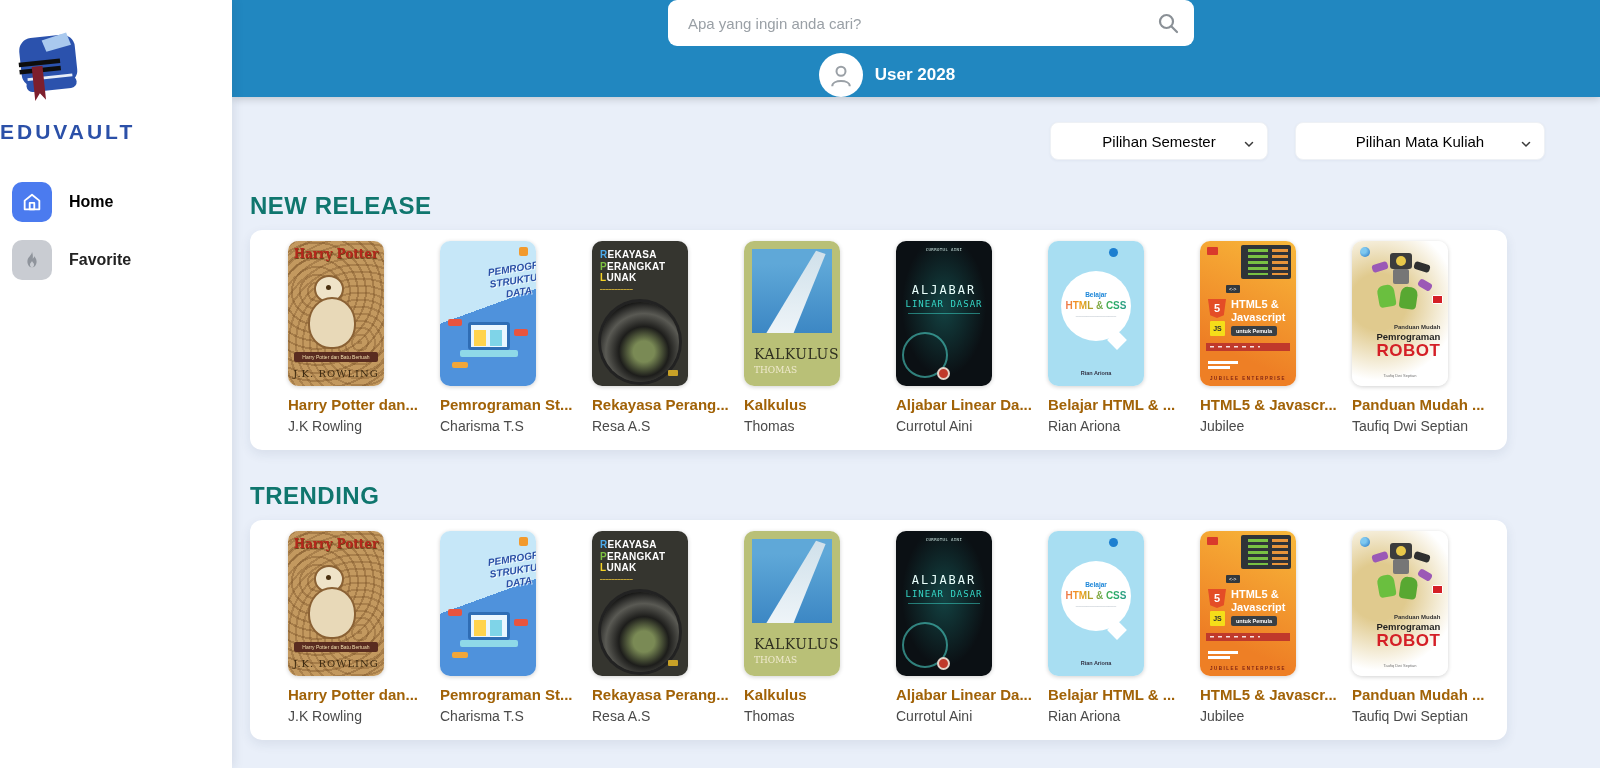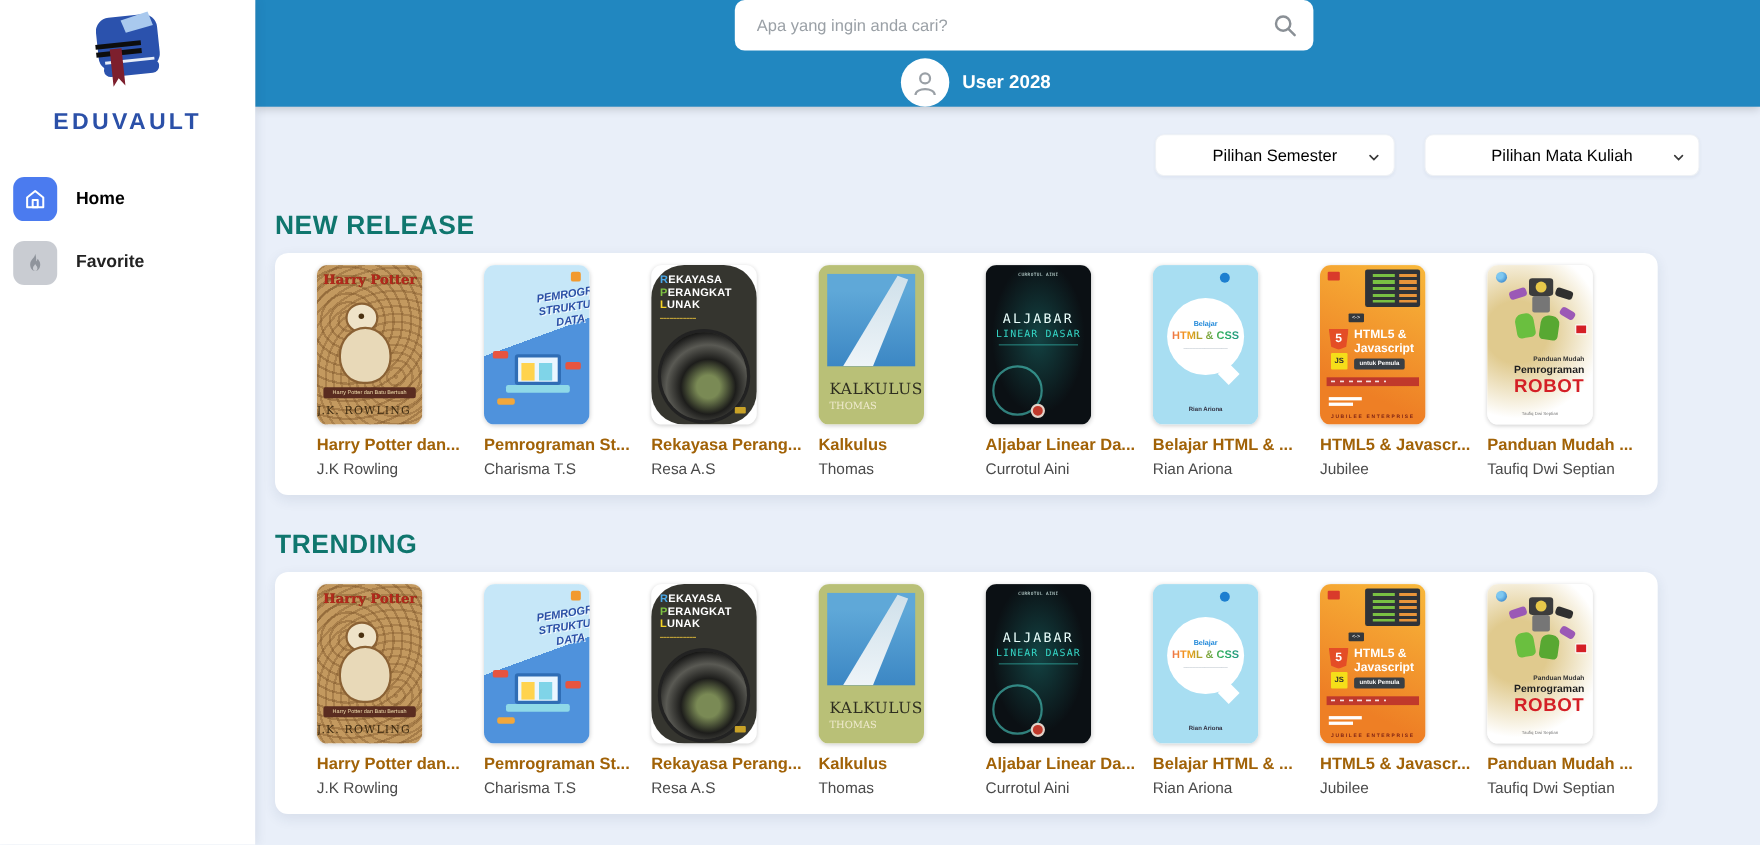--- a/index.html
+++ b/index.html
@@ -2,21 +2,21 @@
 <html><head>
 <meta charset="utf-8">
 <style>
   * { margin:0; padding:0; box-sizing:border-box; }
   html,body { width:1600px; height:768px; overflow:hidden; }
   body { font-family:"Liberation Sans", sans-serif; background:#e9eff9; position:relative; }
 
   
   .sidebar { position:absolute; left:0; top:0; width:232px; height:768px; background:#fff;
              box-shadow:2px 0 10px rgba(30,50,80,.10); z-index:10; }
-  .logo-block { text-align:center; }
+  .logo-block { padding-top:22px; }
   .logo-text { margin-top:4px; font-size:21px; font-weight:800; letter-spacing:3px; color:#2b50a8; }
   .nav { margin-top:38px; padding-left:12px; }
   .nav-item { display:flex; align-items:center; margin-bottom:18px; cursor:pointer; }
   .nav-icon { width:40px; height:40px; border-radius:10px; background:#c9ccd2;
               display:flex; align-items:center; justify-content:center; flex:0 0 40px; }
   .nav-item.active .nav-icon { background:#4b7bef; }
   .nav-label { margin-left:17px; font-size:16px; font-weight:600; color:#222; }
   .nav-item.active .nav-label { font-weight:700; color:#000; }
 
   
@@ -62,40 +62,40 @@
       repeating-radial-gradient(circle at 75% 70%, rgba(110,70,30,.30) 0 2px, transparent 2px 7px); }
   .hp-title { top:6px; left:0; width:100%; text-align:center; font-family:"DejaVu Serif", serif;
               font-weight:bold; color:#b5271c; font-size:12px; text-shadow:.5px .5px 0 #6e4218; }
   .hp-owl-head { top:34px; left:26px; width:30px; height:28px; background:#efe3c8;
                  border:2px solid #8a6134; border-radius:50%; }
   .hp-owl-eye { top:44px; left:38px; width:5px; height:5px; background:#4a3010; border-radius:50%; }
   .hp-owl-body { top:56px; left:20px; width:48px; height:52px; background:#e8d9b8;
                  border:2px solid #8a6134; border-radius:50% 50% 46% 46%; }
   .hp-sub { bottom:24px; left:6px; right:6px; text-align:center; font-size:5px; color:#f2dfae;
             background:#5a2c20; padding:2px 0; border-radius:2px; }
-  .hp-author { bottom:7px; left:0; width:100%; text-align:left; font-family:"DejaVu Serif", serif;
+  .hp-author { bottom:7px; left:0; width:100%; text-align:center; font-family:"DejaVu Serif", serif;
                font-size:10px; color:#3d2b12; letter-spacing:1px; }
 
   
   .cv-sd { background:linear-gradient(160deg, #c6e7f8 0 46%, #4f92dc 46% 100%); }
   .sd-dot { top:6px; right:8px; width:9px; height:9px; background:#f29a2e; border-radius:2px; }
   .sd-title { top:26px; left:2px; width:92px; text-align:center; transform:rotate(-9deg);
               font-style:italic; font-weight:800; color:#2b4fa5; font-size:10px; line-height:12px;
               text-shadow:1px 1px 0 rgba(255,255,255,.8); }
   .sd-screen { bottom:36px; left:28px; width:42px; height:28px; background:#eaf6ff;
                border:3px solid #2f6db5; border-radius:3px; }
   .sd-screen-in { bottom:40px; left:34px; width:12px; height:16px; background:#ffd34d; }
   .sd-screen-in2 { bottom:40px; left:50px; width:12px; height:16px; background:#7fd4e8; }
   .sd-base { bottom:29px; left:20px; width:58px; height:7px; background:#8fd9e8; border-radius:2px; }
   .sd-tag1 { bottom:60px; left:8px; width:14px; height:7px; background:#e8543f; border-radius:2px; }
   .sd-tag2 { bottom:50px; right:8px; width:14px; height:7px; background:#e8543f; border-radius:2px; }
   .sd-tag3 { bottom:18px; left:12px; width:16px; height:6px; background:#f2a73b; border-radius:2px; }
 
   
-  .cv-rpl { background:#35352f;border-radius:30px; }
+  .cv-rpl { background:#35352f; }
   .rpl-block { top:8px; left:8px; }
   .rpl-block div { position:static; font-weight:800; color:#fff; font-size:10px; line-height:11.5px; letter-spacing:.3px; }
   .rpl-l1::first-letter { color:#4aa8e8; }
   .rpl-l2::first-letter { color:#7dc242; }
   .rpl-l3::first-letter { color:#f5d327; }
   .rpl-sub { top:46px; left:8px; font-size:4.5px; color:#e8c23a; letter-spacing:.3px; }
   .rpl-lens { bottom:4px; left:9px; width:78px; height:80px; border-radius:50%;
               background:radial-gradient(circle at 55% 62%, #7a8a55 0 16%, #1d1d1b 38%, #5a5a54 58%, #101010 78%);
               box-shadow:0 0 0 3px #222; }
   .rpl-chip { bottom:10px; right:10px; width:10px; height:6px; background:#c9a227; border-radius:1px; }

